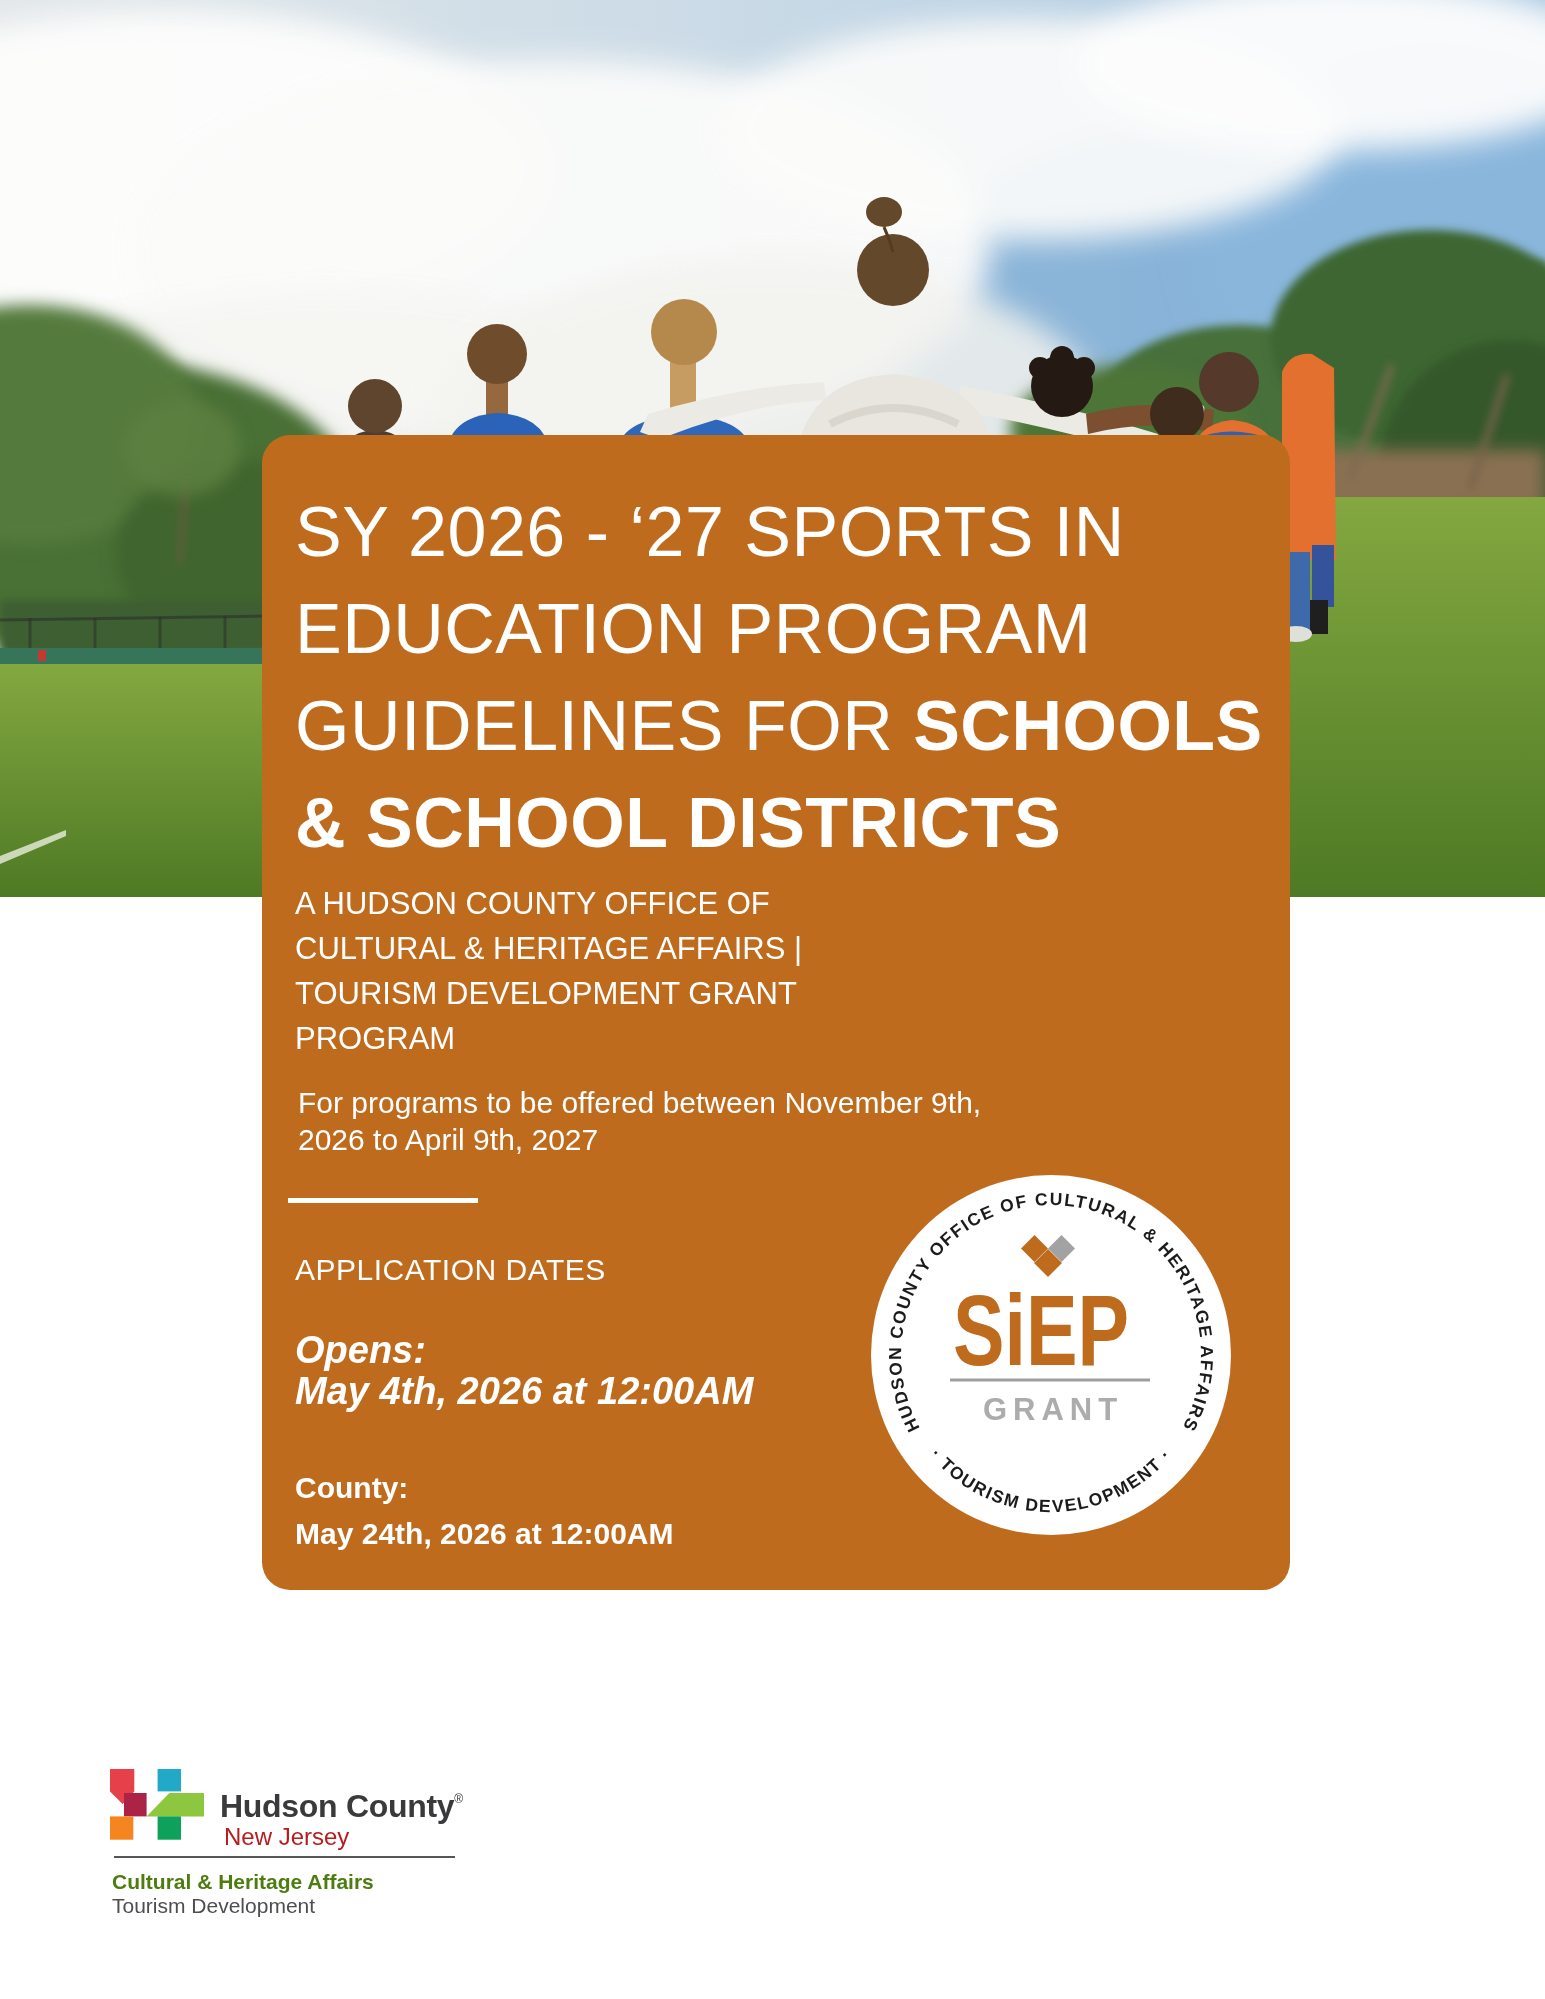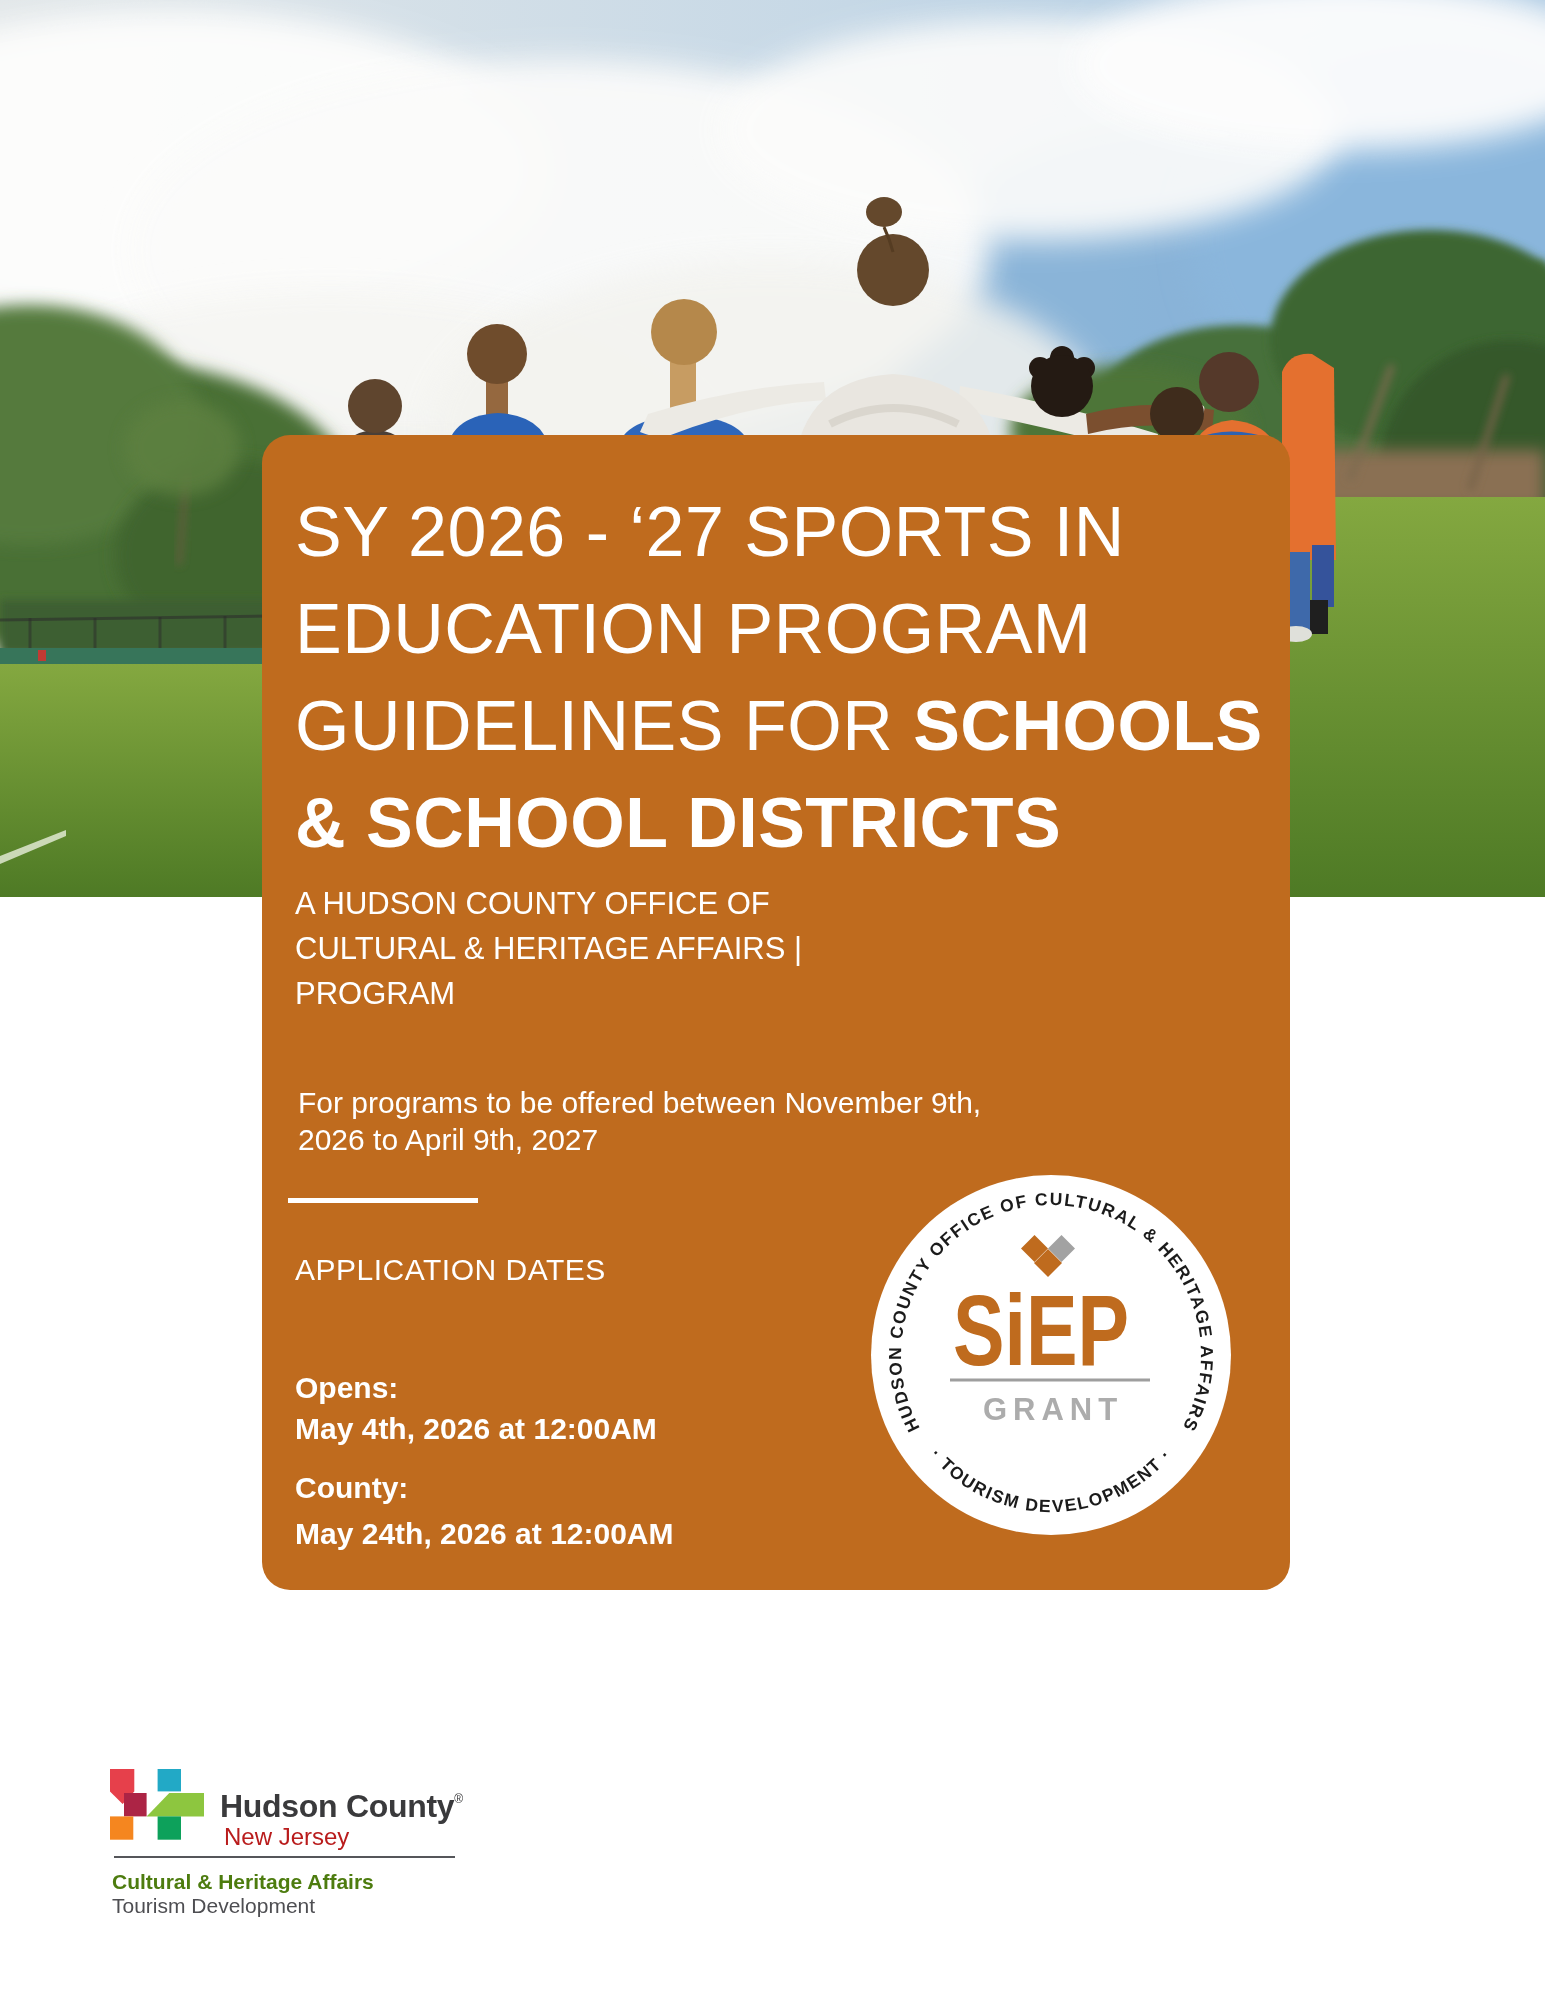--- a/index.html
+++ b/index.html
@@ -9,21 +9,21 @@
   .card{position:absolute;left:262px;top:435px;width:1028px;height:1155px;
         background:#BF6B1E;border-radius:28px;}
   .card *{color:#ffffff;}
   .title{position:absolute;left:33px;top:49px;font-size:70px;line-height:97px;
          font-weight:400;letter-spacing:0.5px;white-space:nowrap;}
   .title .b,.b{font-weight:700;}
   .subtitle{position:absolute;left:33px;top:446px;font-size:31px;line-height:45px;white-space:nowrap;}
   .window{position:absolute;left:36px;top:649px;font-size:30px;line-height:37px;white-space:nowrap;}
   .divider{position:absolute;left:26px;top:763px;width:190px;height:5px;background:#ffffff;}
   .dates-heading{position:absolute;left:33px;top:818px;font-size:30px;font-weight:400;letter-spacing:0.5px;}
-  .opens{position:absolute;left:33px;top:932px;font-size:30px;font-weight:700;line-height:41px;white-space:nowrap;}
+  .opens{position:absolute;left:33px;top:895px;font-size:38px;font-weight:700;line-height:41px;white-space:nowrap;font-style:italic;}
   .closes{position:absolute;left:33px;top:1030px;font-size:30px;font-weight:700;line-height:46px;white-space:nowrap;}
   .badge{position:absolute;left:609px;top:740px;width:360px;height:360px;}
   .footer{position:absolute;left:4px;top:0;width:1545px;height:1863px;pointer-events:none;}
   .hc-mark{position:absolute;left:106px;top:1769px;width:94px;height:71px;}
   .hc-name{position:absolute;left:216px;top:1788px;font-size:32px;font-weight:700;
            color:#3a3a3c;letter-spacing:-0.3px;white-space:nowrap;}
   .hc-name .reg{font-size:12px;vertical-align:14px;font-weight:400;}
   .hc-region{position:absolute;left:220px;top:1823px;font-size:24px;color:#b91c1c;}
   .hc-divider{position:absolute;left:110px;top:1856px;width:341px;height:2px;background:#55565a;}
   .hc-dept1{position:absolute;left:108px;top:1870px;font-size:21px;font-weight:700;color:#4d7c0f;}
@@ -162,20 +162,21 @@
     <div class="title">
       <div>SY 2026 - ‘27 SPORTS IN</div>
       <div>EDUCATION PROGRAM</div>
       <div><span>GUIDELINES FOR </span><span class="b">SCHOOLS</span></div>
       <div class="b">&amp; SCHOOL DISTRICTS</div>
     </div>
 
     <div class="subtitle">
       <div>A HUDSON COUNTY OFFICE OF</div>
       <div>CULTURAL &amp; HERITAGE AFFAIRS |</div>
+      <div>TOURISM DEVELOPMENT GRANT</div>
       <div>PROGRAM</div>
     </div>
 
     <div class="window">
       <div>For programs to be offered between November 9th,</div>
       <div>2026 to April 9th, 2027</div>
     </div>
 
     <div class="divider"></div>
 

